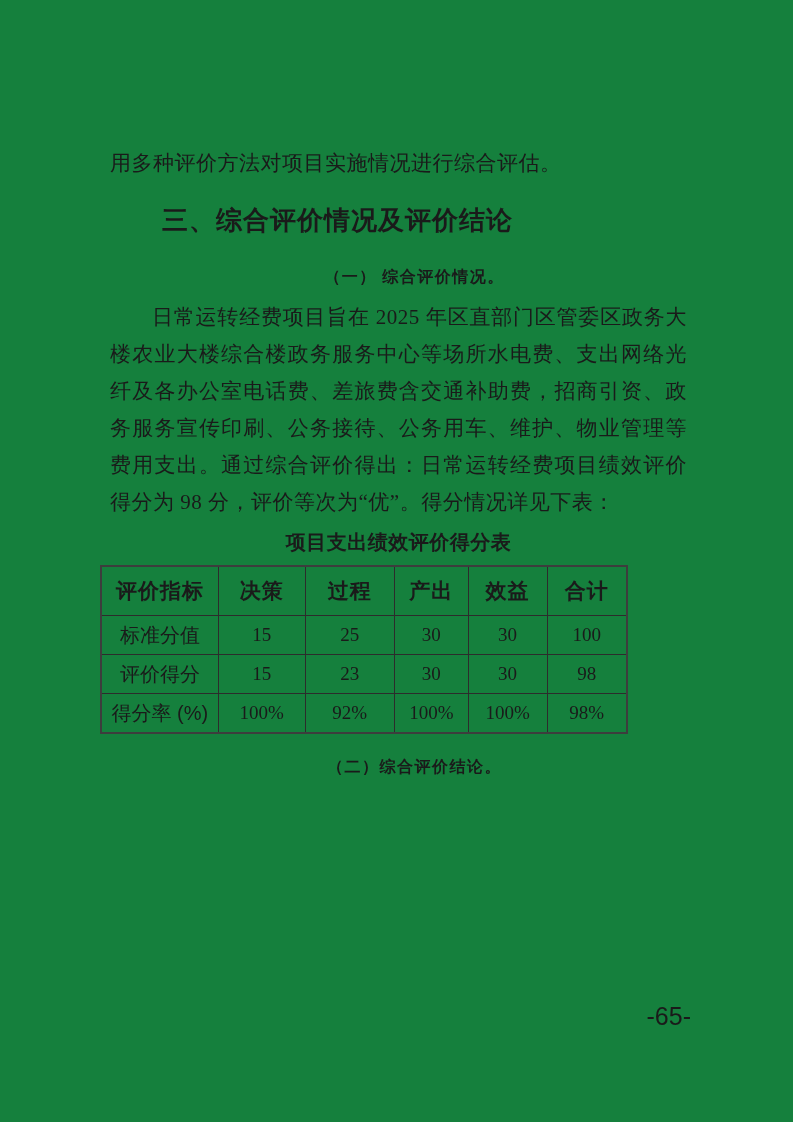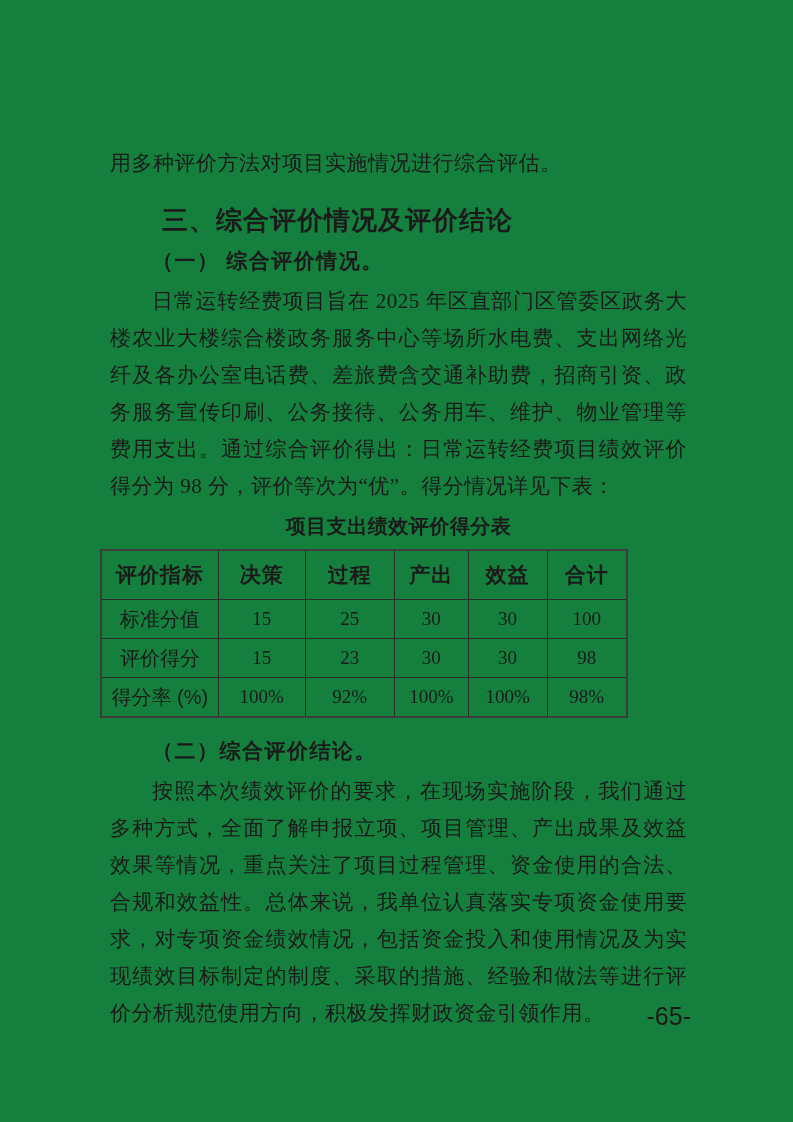--- a/index.html
+++ b/index.html
@@ -27,26 +27,27 @@
   .sec-heading {
     margin: 19px 0 0 0;
     font-family: Liberation Sans, sans-serif;
     font-weight: bold;
     font-size: 26px;
     line-height: 38px;
     text-indent: 2em;
     letter-spacing: 1px;
   }
   .sub-heading {
-    margin: 3px 0 0 0;
+    margin: 19px 0 0 0;
     font-weight: bold;
-    font-size: 21px;
+    font-size: 16px;
     line-height: 38px;
     text-indent: 2em;
     letter-spacing: 1.5px;
+    text-align: center;
   }
   .para {
     margin: 3px 0 0 0;
     font-size: 21px;
     line-height: 37px;
     text-indent: 2em;
     text-align: justify;
     text-justify: inter-character;
     letter-spacing: 0.5px;
   }
@@ -155,17 +156,16 @@
         <td>92%</td>
         <td>100%</td>
         <td>100%</td>
         <td>98%</td>
       </tr>
     </tbody>
   </table>
 
   <h3 class="sub-heading" style="margin-top:14px;">（二）综合评价结论。</h3>
 
-  <p class="para">按照本次绩效评价的要求，在现场实施阶段，我们通过多种方式，全面了解申报立项、项目管理、产出成果及效益效果等情况，重点关注了项目过程管理、资金使用的合法、合规和效益性。总体来说，我单位认真落实专项资金使用要求，对专项资金绩效情况，包括资金投入和使用情况及为实现绩效目标制定的制度、采取的措施、经验和做法等进行评价分析规范使用方向，积极发挥财政资金引领作用。</p>
 
   <div class="pageno">-65-</div>
 
 </div>
 
 </body></html>

